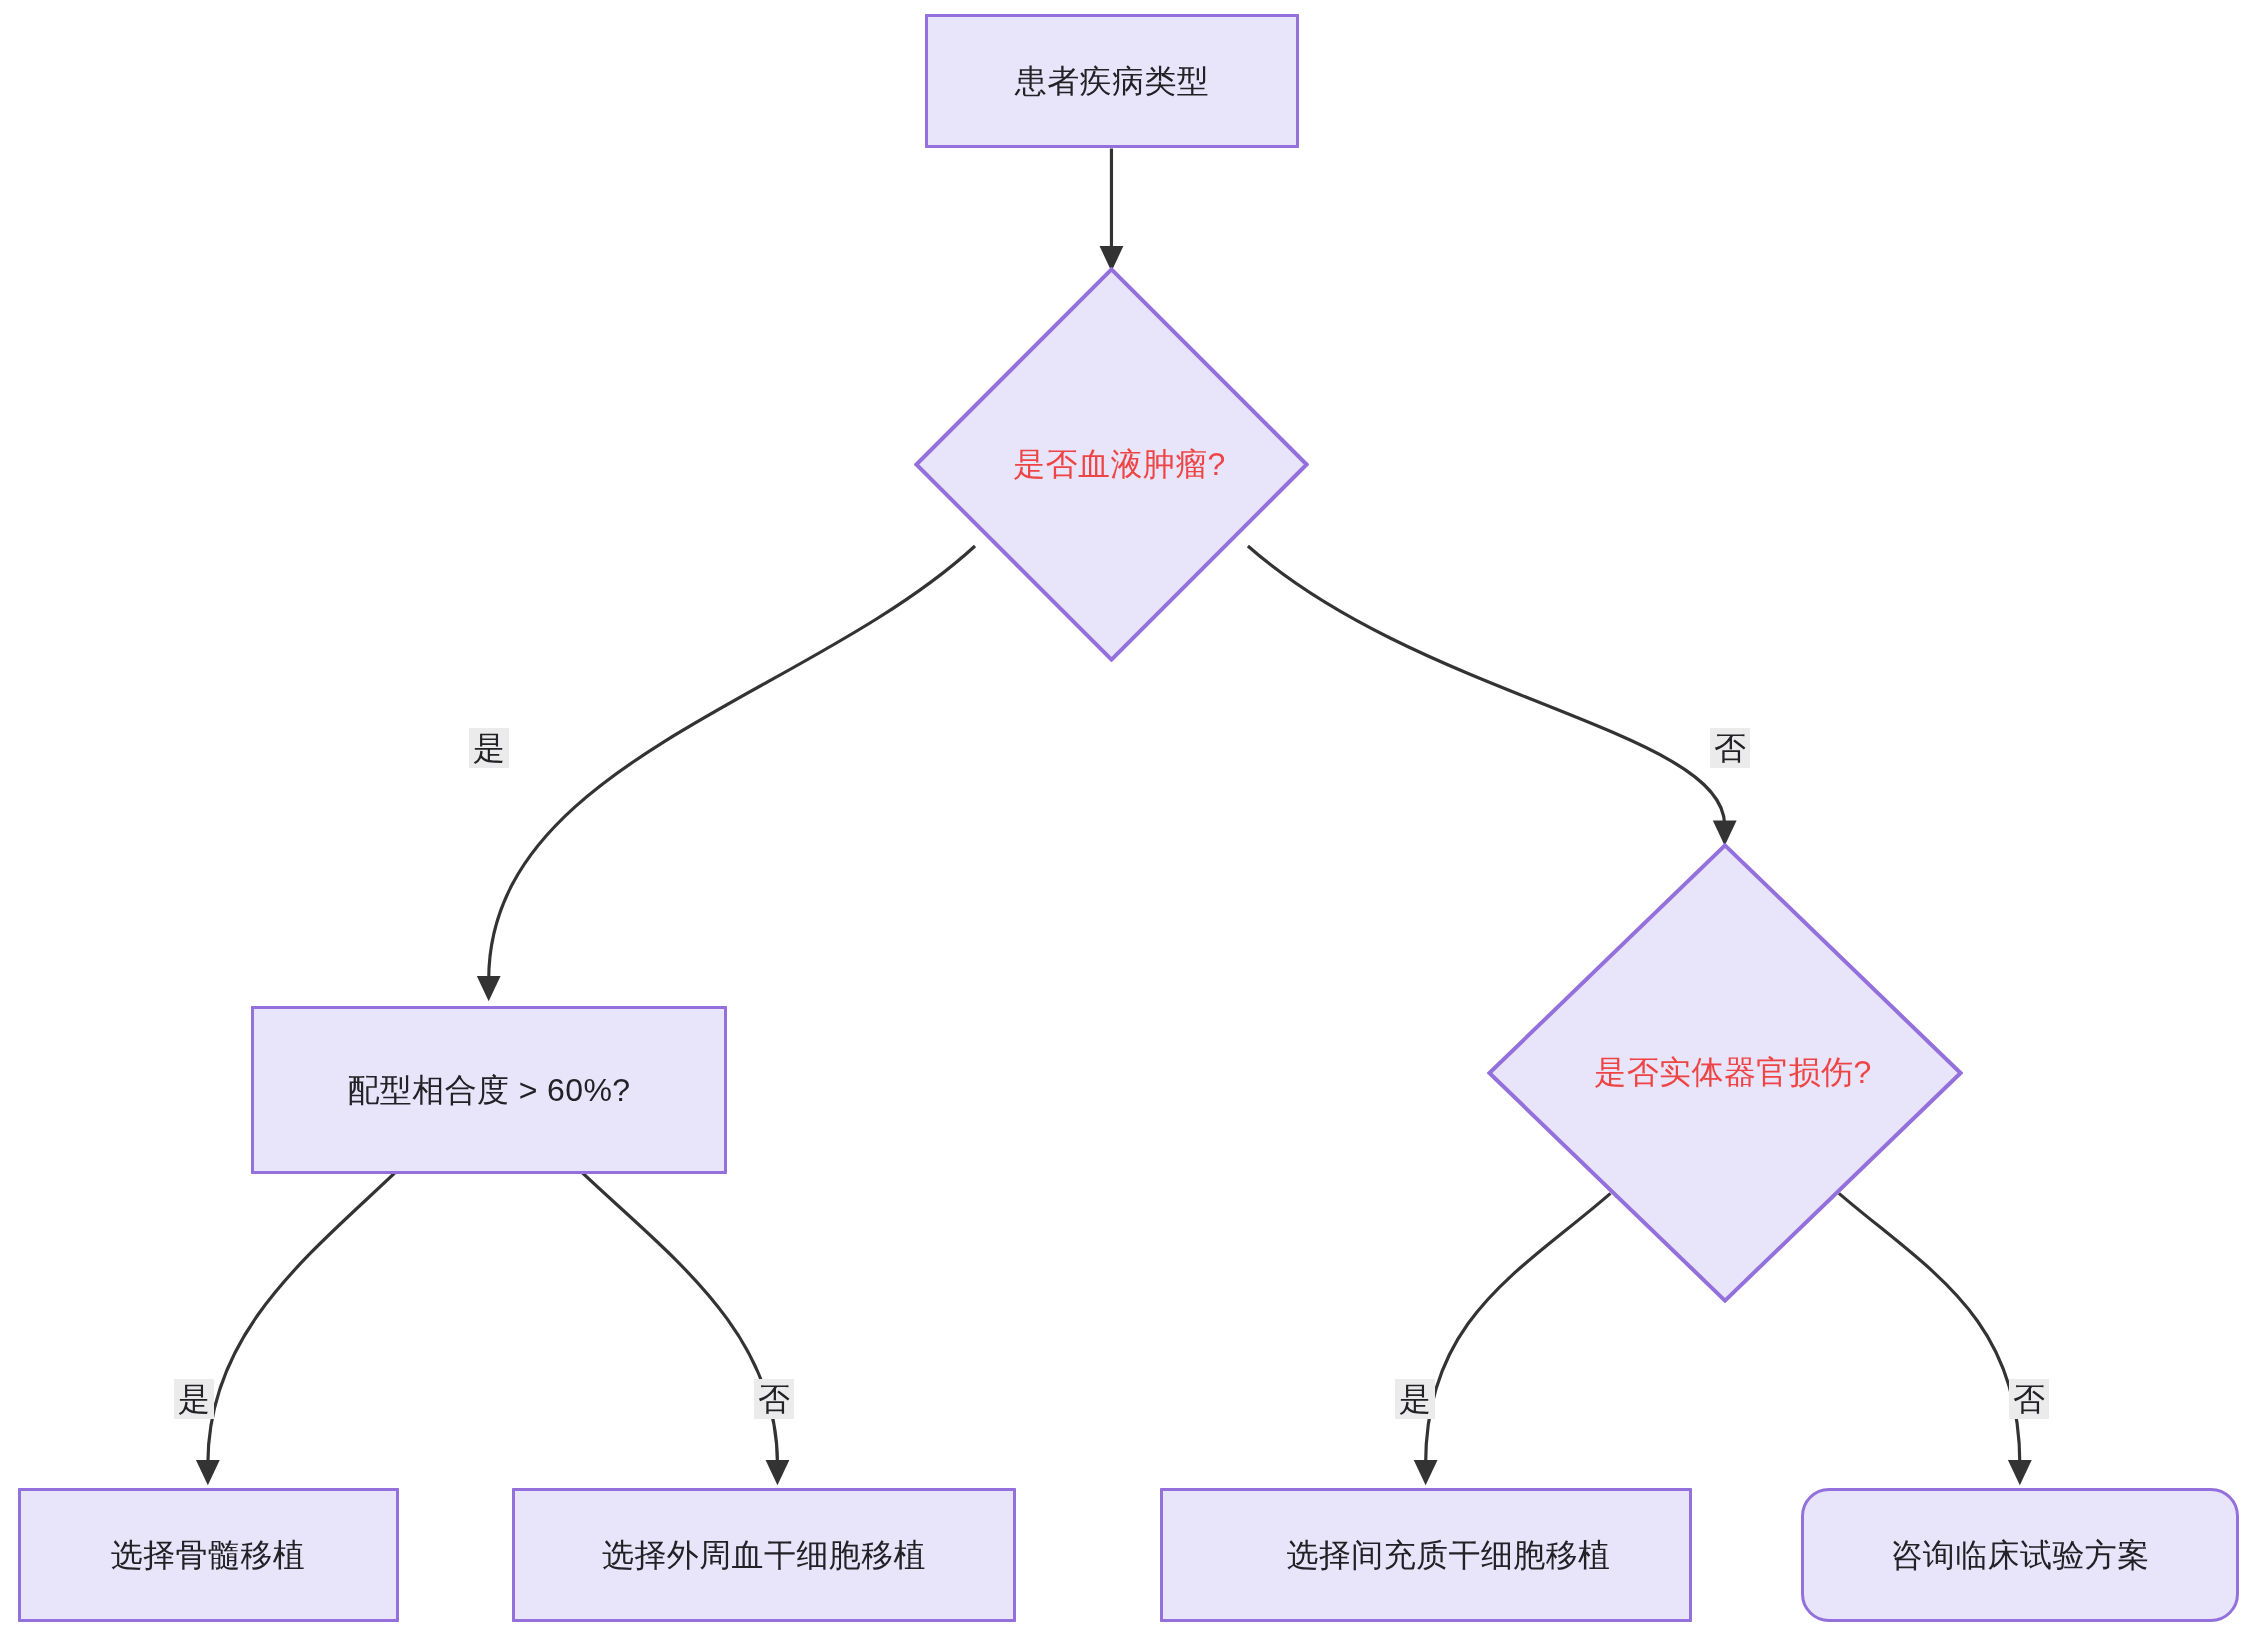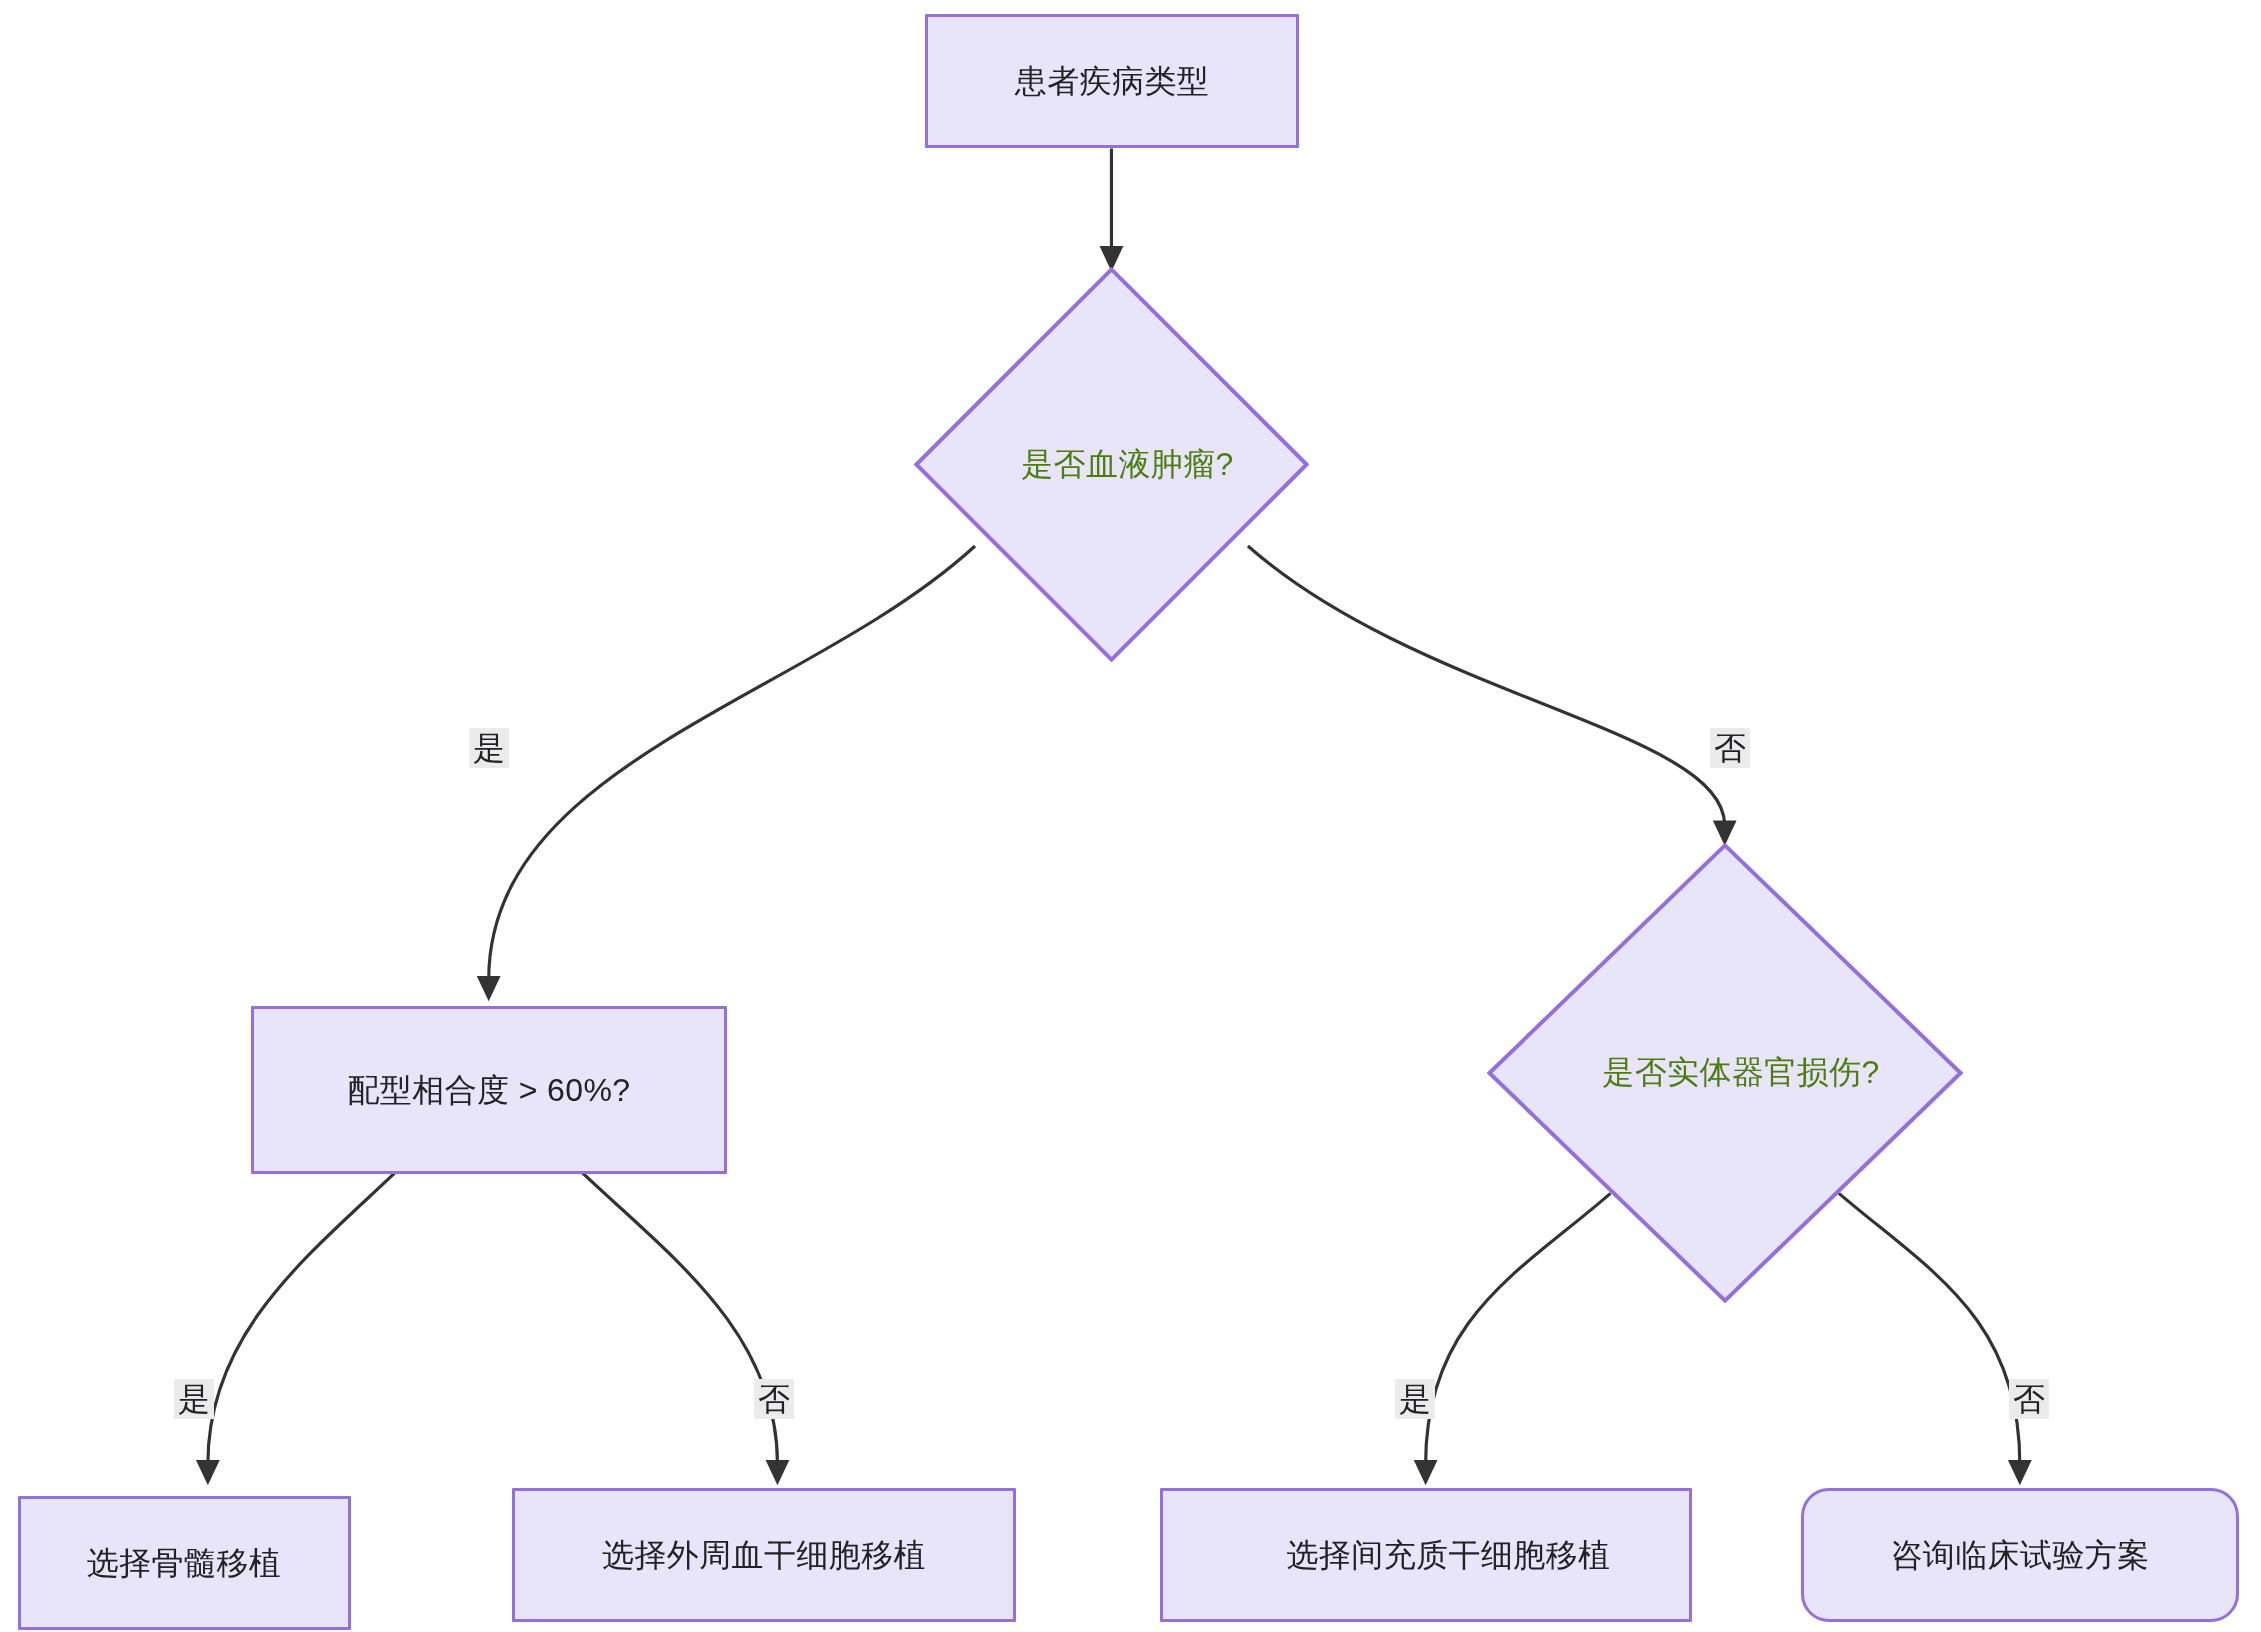--- a/index.html
+++ b/index.html
@@ -47,28 +47,28 @@
     display: block;
   }
   .node-diamond-wrap .diamond-svg {
     position: absolute;
     top: 0;
     left: 0;
   }
   .node-diamond-label {
     position: absolute;
     top: 0;
-    left: 16px;
+    left: 8px;
     width: 100%;
     height: 100%;
     display: flex;
     align-items: center;
     justify-content: center;
     text-align: center;
-    color: #4d7c0f;
+    color: #ef4444;
     font-size: 32px;
     letter-spacing: 0.4px;
     white-space: nowrap;
   }
   .edge-label {
     position: absolute;
     background: #ebebeb;
     color: #222226;
     font-size: 32px;
     line-height: 1.15;
@@ -130,21 +130,21 @@
     <span>配型相合度 &gt; 60%?</span>
   </div>
 
   <div class="node-diamond-wrap" style="left:1487px; top:843px; width:476px; height:460px;">
     <svg class="diamond-svg" viewBox="0 0 600 580" width="476" height="460">
       <polygon points="300,3 597,290 300,577 3,290" fill="#e8e4fa" stroke="#9370db" stroke-width="5"></polygon>
     </svg>
     <div class="node-diamond-label">是否实体器官损伤?</div>
   </div>
 
-  <div class="node node-rect" style="left:17.5px; top:1488px; width:333px; height:134px;margin-top:8px;">
+  <div class="node node-rect" style="left:17.5px; top:1488px; width:381px; height:134px;">
     <span>选择骨髓移植</span>
   </div>
 
   <div class="node node-rect" style="left:512px; top:1488px; width:504px; height:134px;">
     <span>选择外周血干细胞移植</span>
   </div>
 
   <div class="node node-rect" style="left:1160px; top:1488px; width:532px; height:134px;padding-left:45px;">
     <span>选择间充质干细胞移植</span>
   </div>

